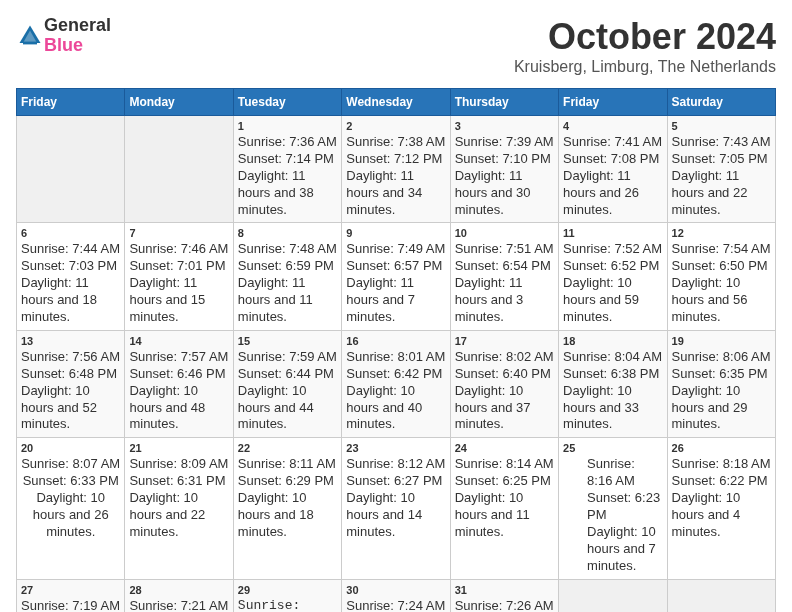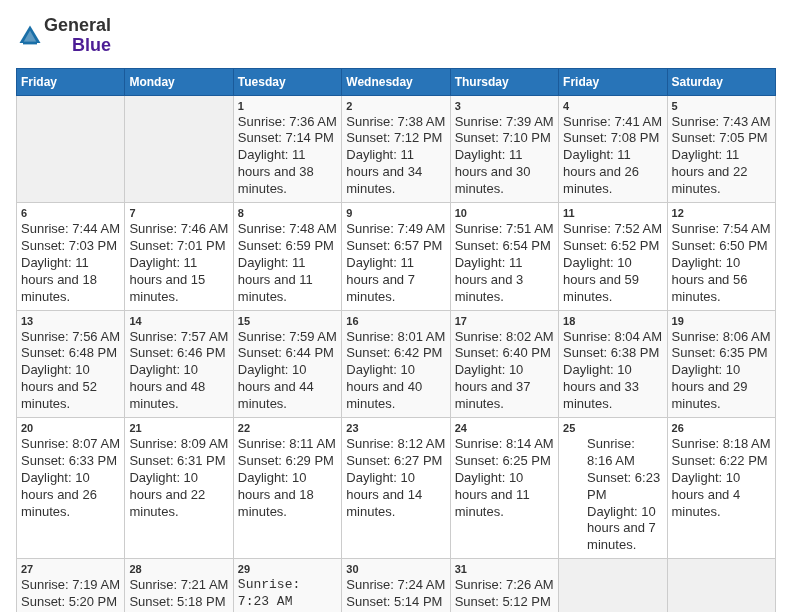--- a/index.html
+++ b/index.html
@@ -26,22 +26,21 @@
       line-height: 1.1;
     }
     .logo-general {
       font-size: 18px;
       font-weight: bold;
       color: #333;
     }
     .logo-blue {
       font-size: 18px;
       font-weight: bold;
-      color: #4c1d95;
-      text-align: right;
+      color: #ec4899;
     }
     .logo-icon {
       width: 28px;
       height: 28px;
     }
     .title-section {
       text-align: right;
     }
     .month-title {
       font-size: 36px;
@@ -103,20 +102,24 @@
     <svg class="logo-icon" viewBox="0 0 40 40">
       <polygon points="20,5 35,30 5,30" fill="#1a6fa8"></polygon>
       <polygon points="20,12 30,30 10,30" fill="#fff" opacity="0.3"></polygon>
       <rect x="10" y="28" width="20" height="4" fill="#1a6fa8"></rect>
     </svg>
     <div class="logo-text">
       <span class="logo-general">General</span>
       <span class="logo-blue">Blue</span>
     </div>
   </div>
+  <div class="title-section">
+    <div class="month-title">October 2024</div>
+    <div class="location-title">Kruisberg, Limburg, The Netherlands</div>
+  </div>
 </div>
 
 <table>
   <thead>
     <tr>
     <th>Friday</th>
         <th>Monday</th>
         <th>Tuesday</th>
         <th>Wednesday</th>
         <th>Thursday</th>
@@ -243,21 +246,21 @@
         <td>
           <div class="day-number">19</div>
           <div class="day-info" style="white-space: pre-line;">Sunrise: 8:06 AM
 Sunset: 6:35 PM
 Daylight: 10 hours and 29 minutes.</div>
         </td>
       </tr>
       <tr>
         <td>
           <div class="day-number">20</div>
-          <div class="day-info" style="white-space: pre-line;">Sunrise: 8:07 AM
+          <div class="day-info" style="white-space: pre-line; text-align: center;">Sunrise: 8:07 AM
 Sunset: 6:33 PM
 Daylight: 10 hours and 26 minutes.</div>
         </td>
         <td>
           <div class="day-number">21</div>
           <div class="day-info" style="white-space: pre-line;">Sunrise: 8:09 AM
 Sunset: 6:31 PM
 Daylight: 10 hours and 22 minutes.</div>
         </td>
         <td>

